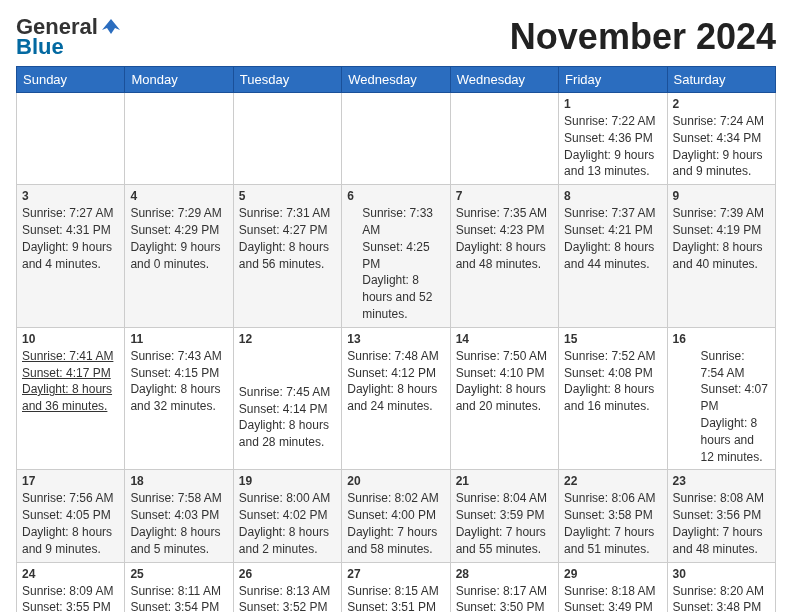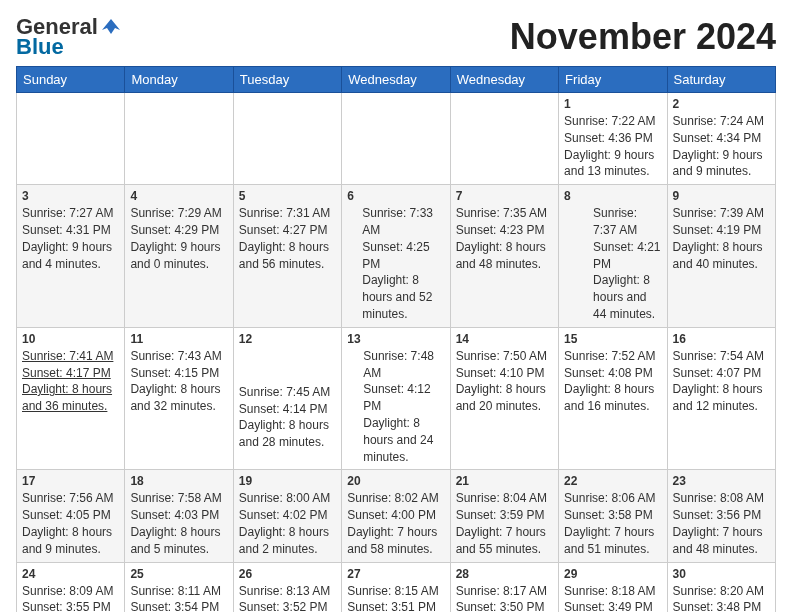--- a/index.html
+++ b/index.html
@@ -158,21 +158,21 @@
 Daylight: 8 hours and 52 minutes.</div>
         </td>
         <td>
           <span class="day-number">7</span>
           <div class="day-info" style="white-space: pre-line;">Sunrise: 7:35 AM
 Sunset: 4:23 PM
 Daylight: 8 hours and 48 minutes.</div>
         </td>
         <td>
           <span class="day-number">8</span>
-          <div class="day-info" style="white-space: pre-line; margin-left: 29px;">Sunrise: 7:37 AM
+          <div class="day-info" style="white-space: pre-line;">Sunrise: 7:37 AM
 Sunset: 4:21 PM
 Daylight: 8 hours and 44 minutes.</div>
         </td>
         <td>
           <span class="day-number">9</span>
           <div class="day-info" style="white-space: pre-line;">Sunrise: 7:39 AM
 Sunset: 4:19 PM
 Daylight: 8 hours and 40 minutes.</div>
         </td>
       </tr>
@@ -190,39 +190,39 @@
 Daylight: 8 hours and 32 minutes.</div>
         </td>
         <td>
           <span class="day-number">12</span>
           <div class="day-info" style="white-space: pre-line; margin-top: 38px;">Sunrise: 7:45 AM
 Sunset: 4:14 PM
 Daylight: 8 hours and 28 minutes.</div>
         </td>
         <td>
           <span class="day-number">13</span>
-          <div class="day-info" style="white-space: pre-line; margin-left: 16px;">Sunrise: 7:48 AM
+          <div class="day-info" style="white-space: pre-line;">Sunrise: 7:48 AM
 Sunset: 4:12 PM
 Daylight: 8 hours and 24 minutes.</div>
         </td>
         <td>
           <span class="day-number">14</span>
           <div class="day-info" style="white-space: pre-line;">Sunrise: 7:50 AM
 Sunset: 4:10 PM
 Daylight: 8 hours and 20 minutes.</div>
         </td>
         <td>
           <span class="day-number">15</span>
           <div class="day-info" style="white-space: pre-line;">Sunrise: 7:52 AM
 Sunset: 4:08 PM
 Daylight: 8 hours and 16 minutes.</div>
         </td>
         <td>
           <span class="day-number">16</span>
-          <div class="day-info" style="white-space: pre-line;">Sunrise: 7:54 AM
+          <div class="day-info" style="white-space: pre-line; margin-left: 28px;">Sunrise: 7:54 AM
 Sunset: 4:07 PM
 Daylight: 8 hours and 12 minutes.</div>
         </td>
       </tr>
       <tr>
         <td>
           <span class="day-number">17</span>
           <div class="day-info" style="white-space: pre-line;">Sunrise: 7:56 AM
 Sunset: 4:05 PM
 Daylight: 8 hours and 9 minutes.</div>

